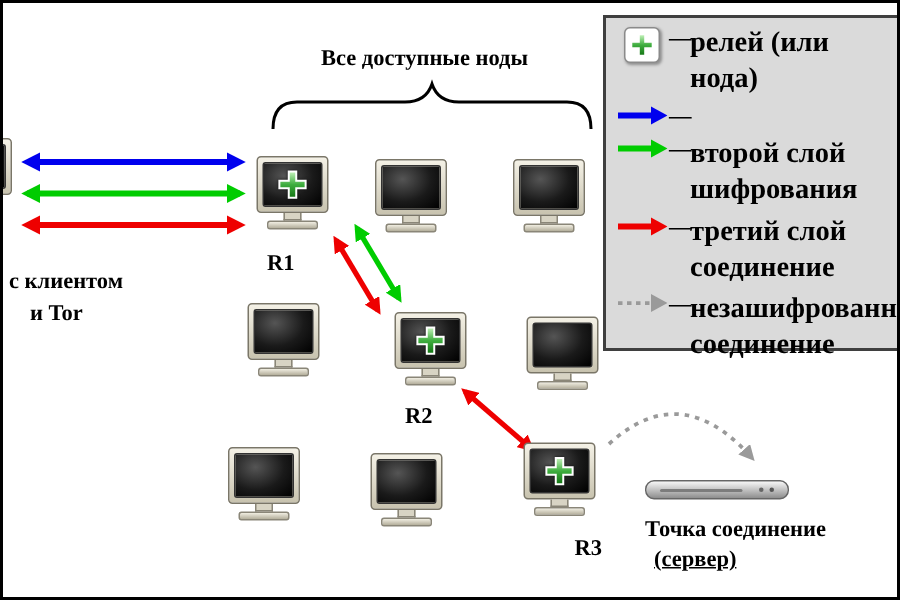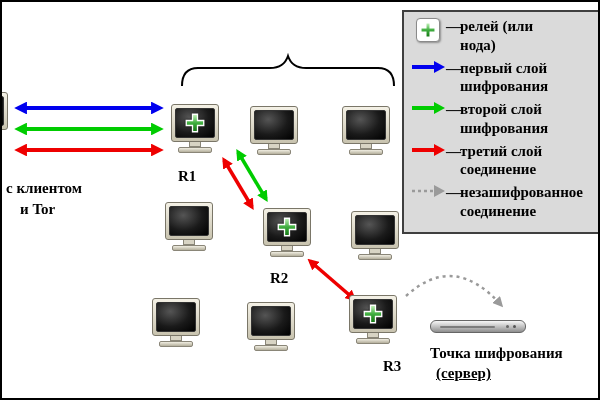--- a/index.html
+++ b/index.html
@@ -37,21 +37,21 @@
 
   
   .legend{
     position:absolute;left:400px;top:8px;width:218px;height:224px;box-sizing:border-box;
     background:#dadada;border:2px solid #3f3f3f;padding:5px 6px;
     display:flex;flex-direction:column;gap:4px;
   }
   .legend-row{display:flex;align-items:flex-start;}
   .legend-icon-cell{width:36px;flex:0 0 36px;display:flex;justify-content:center;padding-top:1px;}
   .legend-dash{font-weight:bold;font-size:15px;width:14px;flex:0 0 14px;line-height:1.25;}
-  .legend-label{font-weight:bold;font-size:15px;line-height:1.25;width:112px;}
+  .legend-label{font-weight:bold;font-size:19px;line-height:1.25;width:112px;}
   .relay-box{
     width:22px;height:22px;background:#fff;border:1px solid #8a8a8a;border-radius:4px;
     display:flex;align-items:center;justify-content:center;box-shadow:1px 1px 2px rgba(0,0,0,.35);
   }
   svg{display:block;}
 </style>
 </head>
 <body>
 
 <div id="stage">
@@ -89,20 +89,21 @@
     <line x1="16" y1="148" x2="158" y2="148" stroke="#ee0000" stroke-width="4" marker-start="url(#mRed)" marker-end="url(#mRed)"></line>
 
     <line x1="236" y1="150" x2="264" y2="197" stroke="#00cc00" stroke-width="3.5" marker-start="url(#mGreen)" marker-end="url(#mGreen)"></line>
     <line x1="222" y1="158" x2="250" y2="205" stroke="#ee0000" stroke-width="3.5" marker-start="url(#mRed)" marker-end="url(#mRed)"></line>
 
     <line x1="308" y1="259" x2="352" y2="297" stroke="#ee0000" stroke-width="3.5" marker-start="url(#mRed)" marker-end="url(#mRed)"></line>
 
     <path d="M 404 294 Q 452 250 499 303" fill="none" stroke="#9a9a9a" stroke-width="2.5" stroke-dasharray="3 4" marker-end="url(#mGray)"></path>
   </svg>
 
+  <div class="txt center" style="left:181px;top:29px;width:200px;">Все доступные ноды</div>
 
   <div class="computer" style="left:-42px;top:90px;">
     <div class="monitor">
         <div class="screen"></div>
       </div>
 
     <div class="base"></div>
   </div>
   <div class="txt" style="left:4px;top:178px;">с клиентом</div>
   <div class="txt" style="left:18px;top:199px;">и Tor</div>
@@ -186,21 +187,21 @@
     <div class="neck"></div>
     <div class="base"></div>
   </div>
   <div class="txt" style="left:356px;top:356px;margin-left:25px;">R3</div>
 
   <div class="server">
     <div class="server-slot"></div>
     <div class="server-led"></div>
     <div class="server-led2"></div>
   </div>
-  <div class="txt" style="left:428px;top:343px;">Точка шифрования</div>
+  <div class="txt" style="left:428px;top:343px;">Точка соединение</div>
   <div class="txt" style="left:434px;top:363px;text-decoration:underline;">(сервер)</div>
 
   <div class="legend">
 
     <div class="legend-row">
       <span class="legend-icon-cell">
           <span class="relay-box">
         <svg width="16" height="16" viewBox="0 0 24 24">
               <path d="M9 1.5h6V9h7.5v6H15v7.5H9V15H1.5V9H9z" fill="url(#crossGrad)" stroke="#fff" stroke-width="1.6"></path>
             </svg>
@@ -211,21 +212,20 @@
     </div>
 
     <div class="legend-row">
       <span class="legend-icon-cell">
         <svg width="34" height="14" viewBox="0 0 34 14">
           <line x1="1" y1="7" x2="24" y2="7" stroke="#0000ee" stroke-width="4"></line>
             <path d="M23 1 L34 7 L23 13 z" fill="#0000ee"></path>
         </svg>
       </span>
       <span class="legend-dash">—</span>
-      <span class="legend-label">первый слой шифрования</span>
     </div>
 
     <div class="legend-row">
       <span class="legend-icon-cell">
         <svg width="34" height="14" viewBox="0 0 34 14">
           <line x1="1" y1="7" x2="24" y2="7" stroke="#00cc00" stroke-width="4"></line>
             <path d="M23 1 L34 7 L23 13 z" fill="#00cc00"></path>
         </svg>
       </span>
       <span class="legend-dash">—</span>

